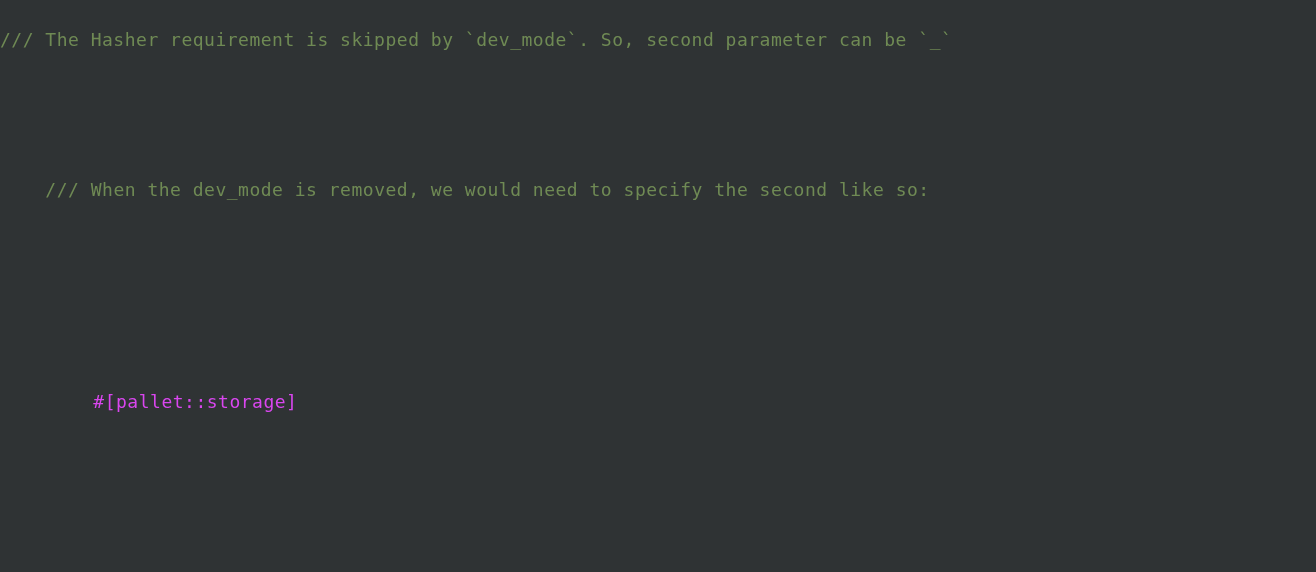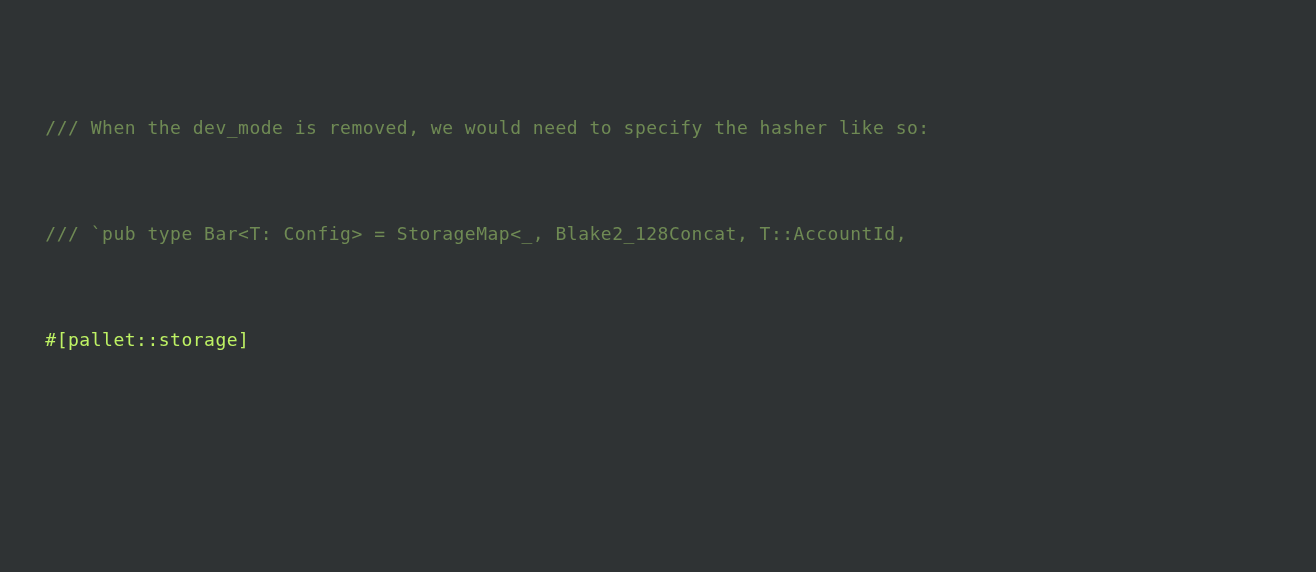--- a/index.html
+++ b/index.html
@@ -21,29 +21,30 @@
   .line {
     display: block;
     min-height: 44px;
     line-height: 44px;
   }
   .blank {
     min-height: 44px;
     line-height: 44px;
   }
   .doc  { color: #6f8a54; }      
-  .attr { color: #bef264; }      
+  .attr { color: #d946ef; margin-left: 48px; }      
   .ind  { display: inline-block; }
 </style>
 </head>
 <body>
 
 <div class="code-block">
+<span class="line"><span class="doc">/// The Hasher requirement is skipped by `dev_mode`. So, second parameter can be `_`</span></span>
 <span class="blank"> </span>
 <span class="blank"> </span>
-<span class="line"><span class="ind">    </span><span class="doc">/// When the dev_mode is removed, we would need to specify the hasher like so:</span></span>
+<span class="line"><span class="ind">    </span><span class="doc">/// When the dev_mode is removed, we would need to specify the second like so:</span></span>
 <span class="blank"> </span>
-<span class="line"><span class="ind">    </span><span class="doc">/// `pub type Bar&lt;T: Config&gt; = StorageMap&lt;_, Blake2_128Concat, T::AccountId,</span></span>
+<span class="line"><span class="ind">    </span></span>
 <span class="blank"> </span>
 <span class="line"><span class="ind">    </span><span class="attr">#[pallet::storage]</span></span>
 
 
 </div>
 
 </body></html>

